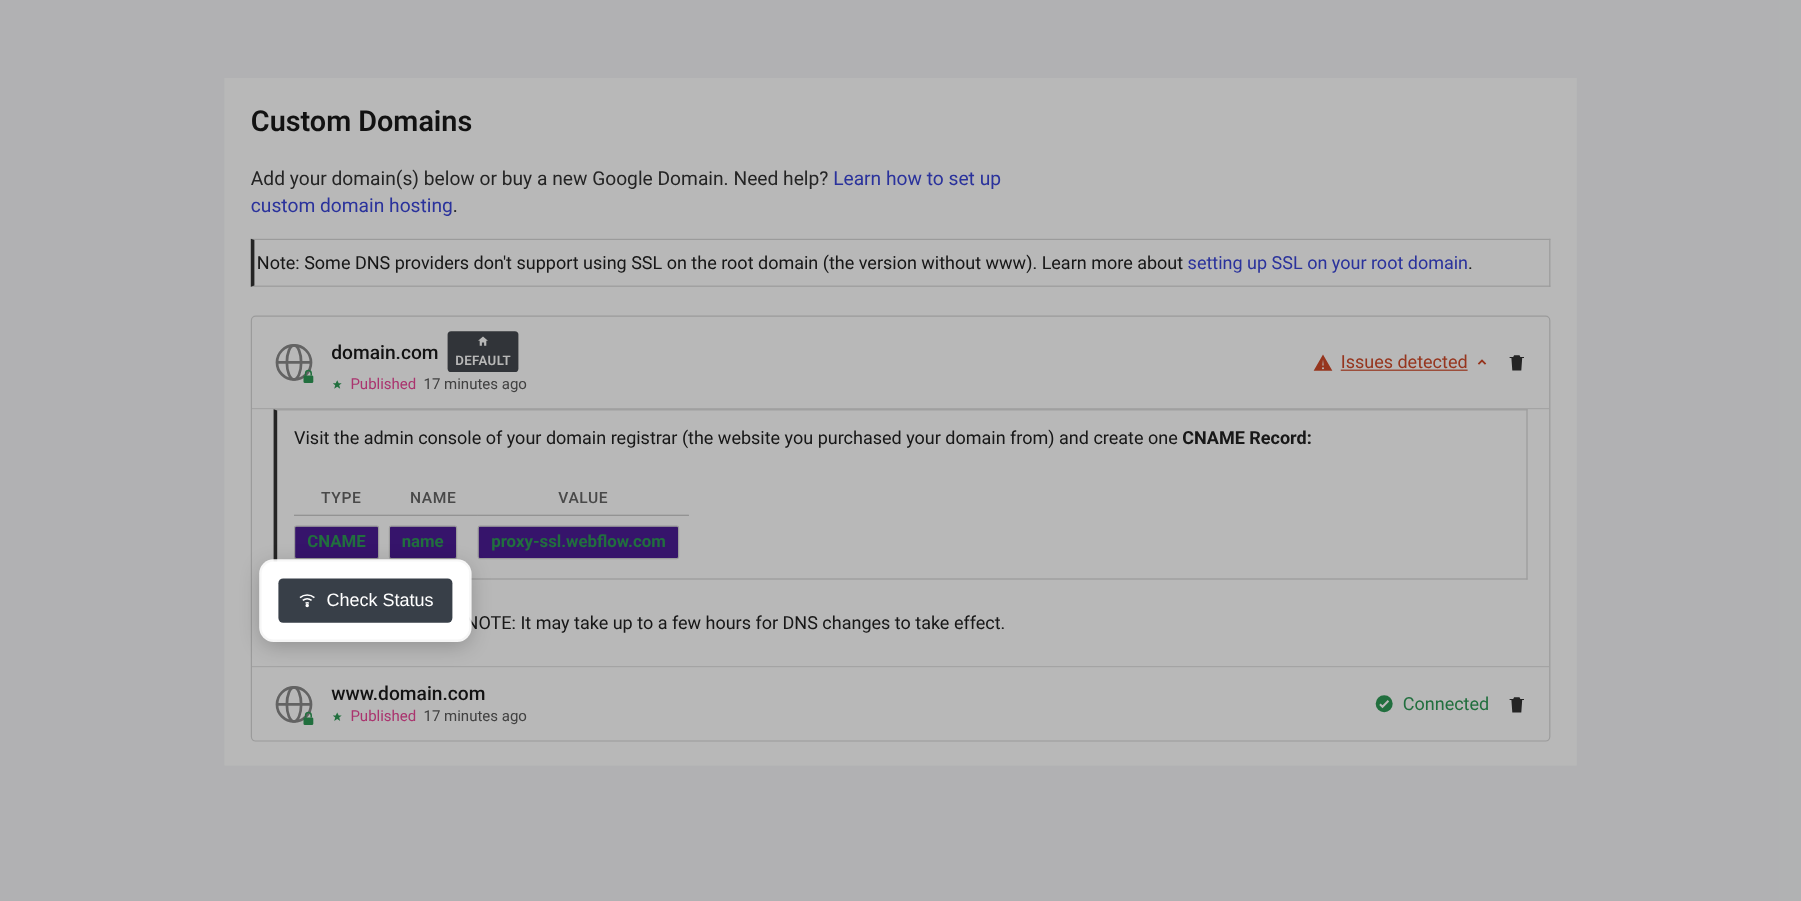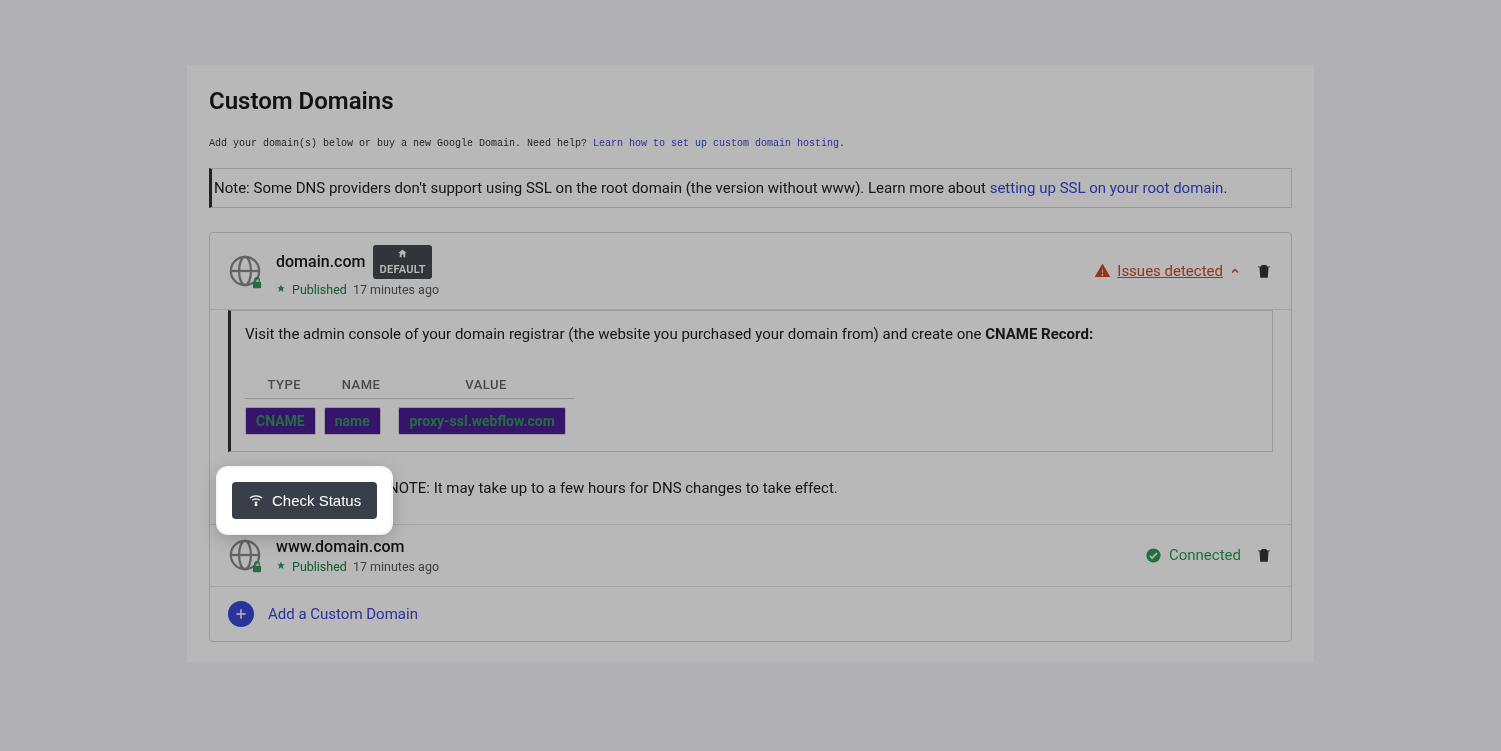--- a/index.html
+++ b/index.html
@@ -25,26 +25,25 @@
     background: #fff;
     padding: 22px 22px 20px 22px;
   }
   h1.title {
     font-size: 24px;
     font-weight: 600;
     color: #1a1a1a;
     margin-bottom: 22px;
   }
   .subtitle {
-    font-size: 10px;
+    font-size: 16px;
     color: #333;
     line-height: 1.45;
     max-width: 640px;
     margin-bottom: 16px;
-    font-family: Liberation Mono, monospace;
   }
   .subtitle a { color: #3b46d8; text-decoration: none; }
   .note-bar {
     border: 1px solid #d7d7d7;
     border-left: 3px solid #333;
     background: #fff;
     padding: 10px 2px;
     font-size: 15px;
     color: #222;
     margin-bottom: 24px;
@@ -90,21 +89,21 @@
     flex-direction: column;
   }
   .pub-line {
     display: flex;
     align-items: center;
     gap: 6px;
     margin-top: 3px;
     font-size: 12.5px;
     color: #5a5a5a;
   }
-  .pub-line .pubword { color: #15803d; text-align: center; }
+  .pub-line .pubword { color: #ec4899; text-align: center; }
   .pub-line svg { width: 10px; height: 10px; }
   .row-right { display: flex; align-items: center; gap: 14px; }
   .issues-link {
     color: #d04a2a;
     font-size: 15px;
     text-decoration: underline;
     display: inline-flex;
     align-items: center;
     gap: 6px;
   }
@@ -324,29 +323,20 @@
           <span>Connected</span>
         </span>
         <span class="trash-btn">
           <svg viewBox="0 0 24 24">
               <path d="M6 7h12l-1 14H7L6 7zm3-3h6l1 2H8l1-2zM4 6h16v1H4z"></path>
             </svg>
         </span>
       </div>
     </div>
 
-    <div class="add-row">
-      <span class="plus-circle">
-        <svg width="14" height="14" viewBox="0 0 24 24" stroke="#fff" stroke-width="2.6">
-            <line x1="12" y1="4" x2="12" y2="20"></line>
-            <line x1="4" y1="12" x2="20" y2="12"></line>
-          </svg>
-      </span>
-      <span class="add-link">Add a Custom Domain</span>
-    </div>
 
   </div>
 </div>
 
 <div class="overlay"></div>
 
 <div class="highlight-ring">
   <button class="check-status-btn">
     <svg width="16" height="16" viewBox="0 0 24 24" fill="none" stroke="#fff" stroke-width="2">
       <path d="M3 9a14 14 0 0 1 18 0"></path>

